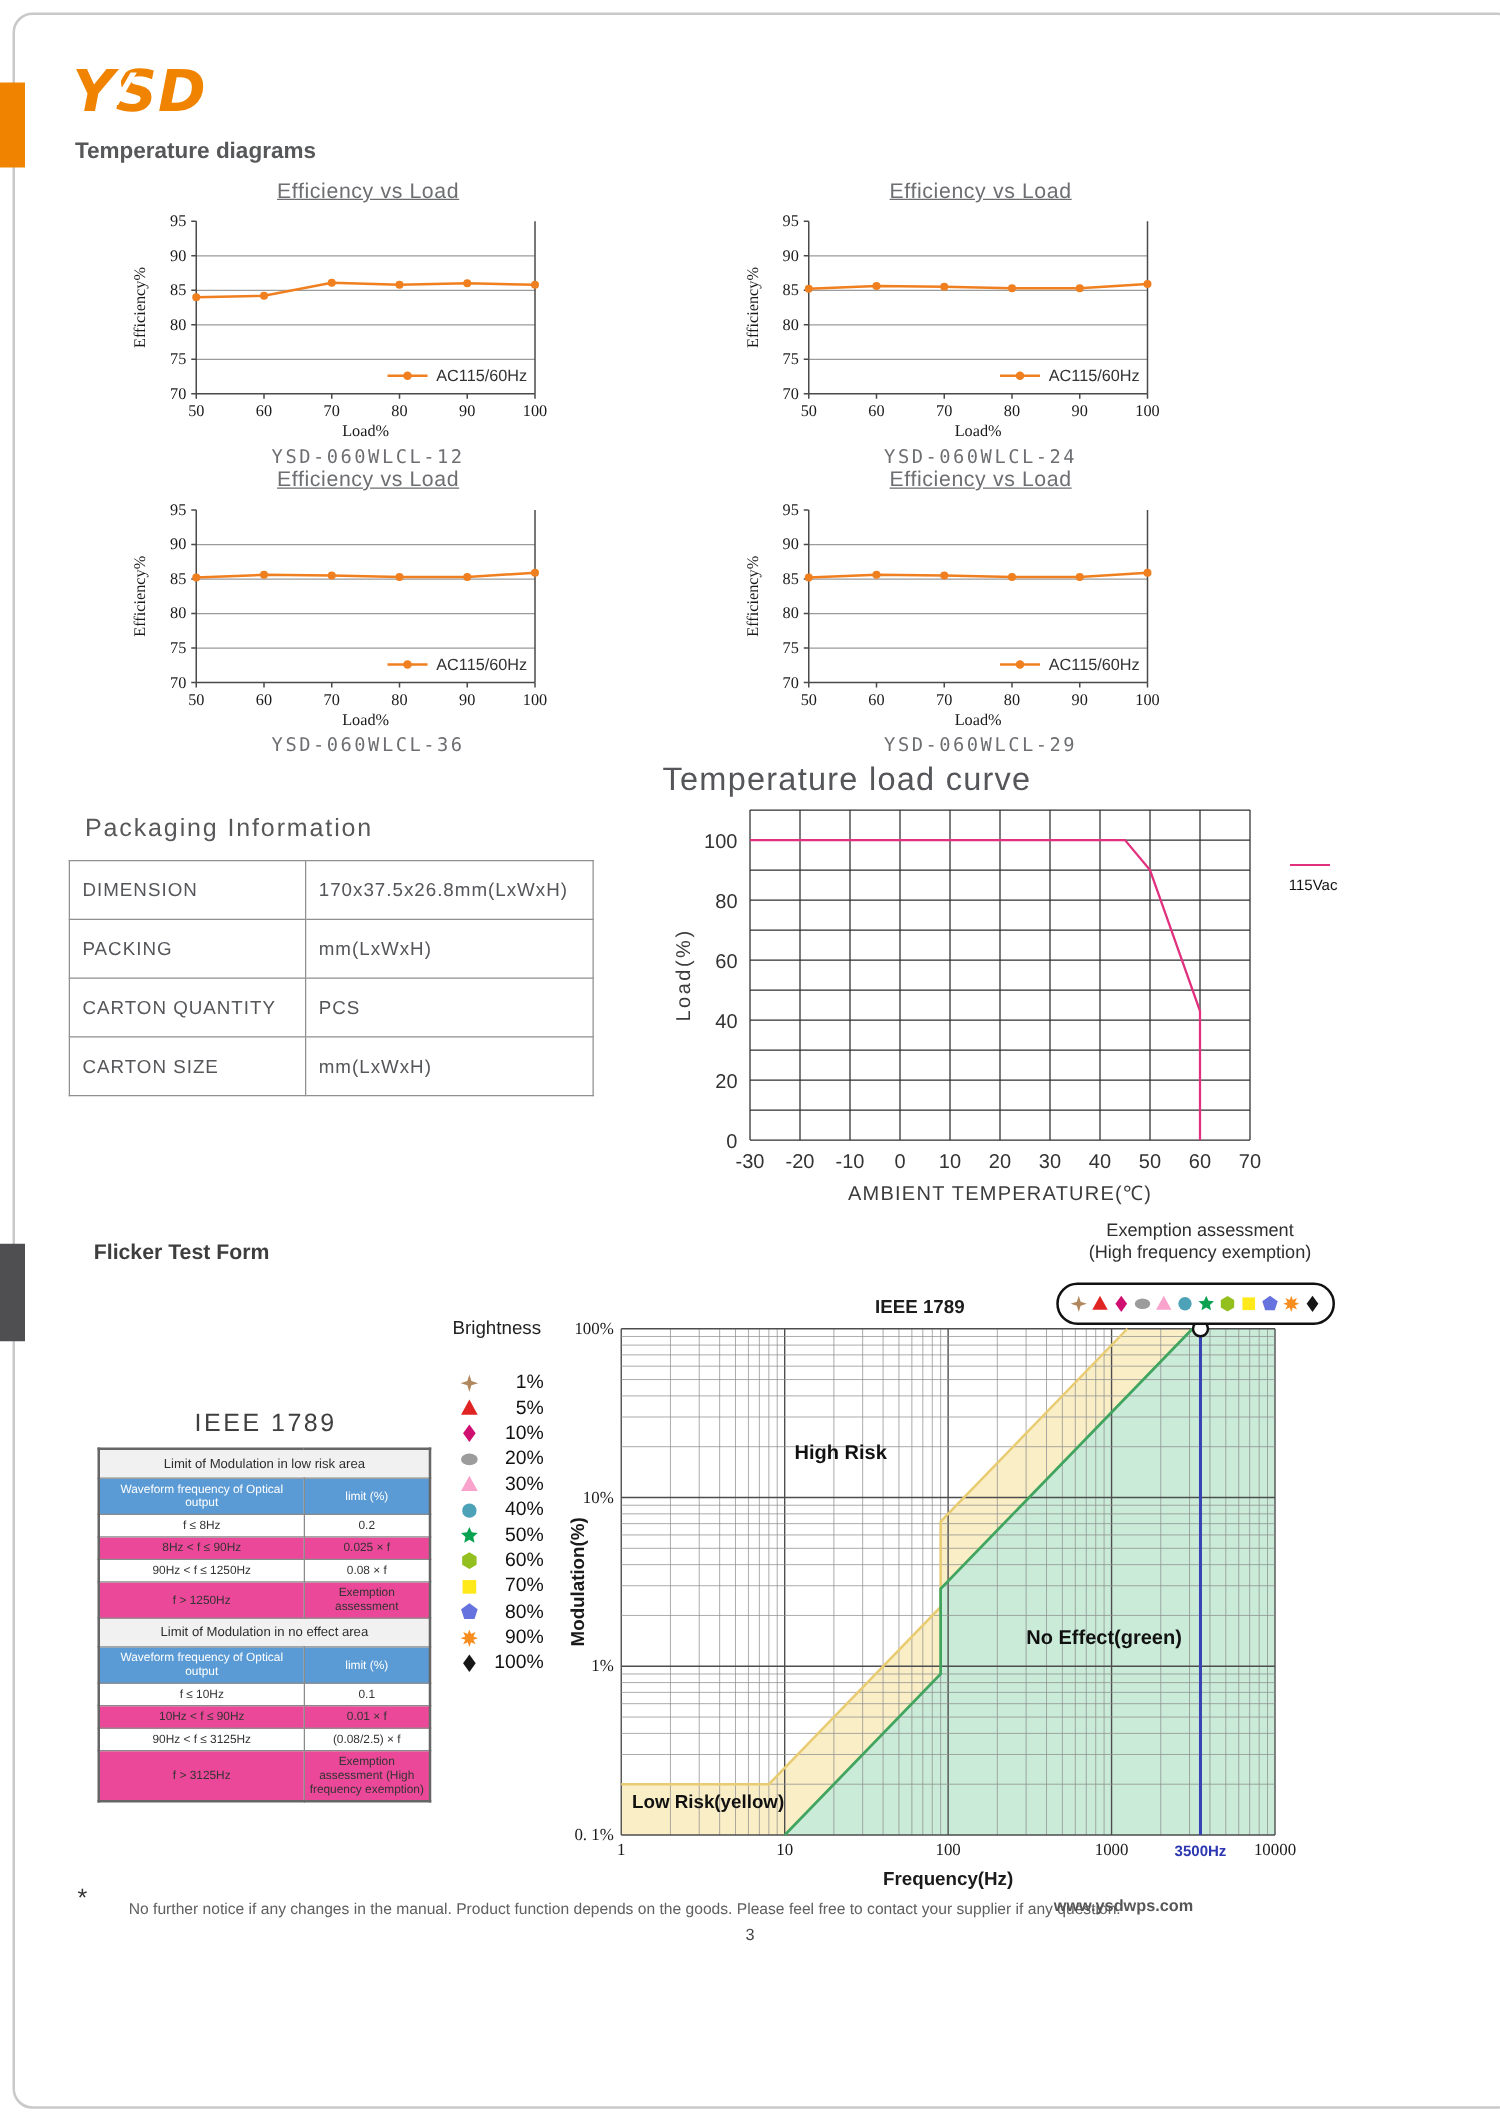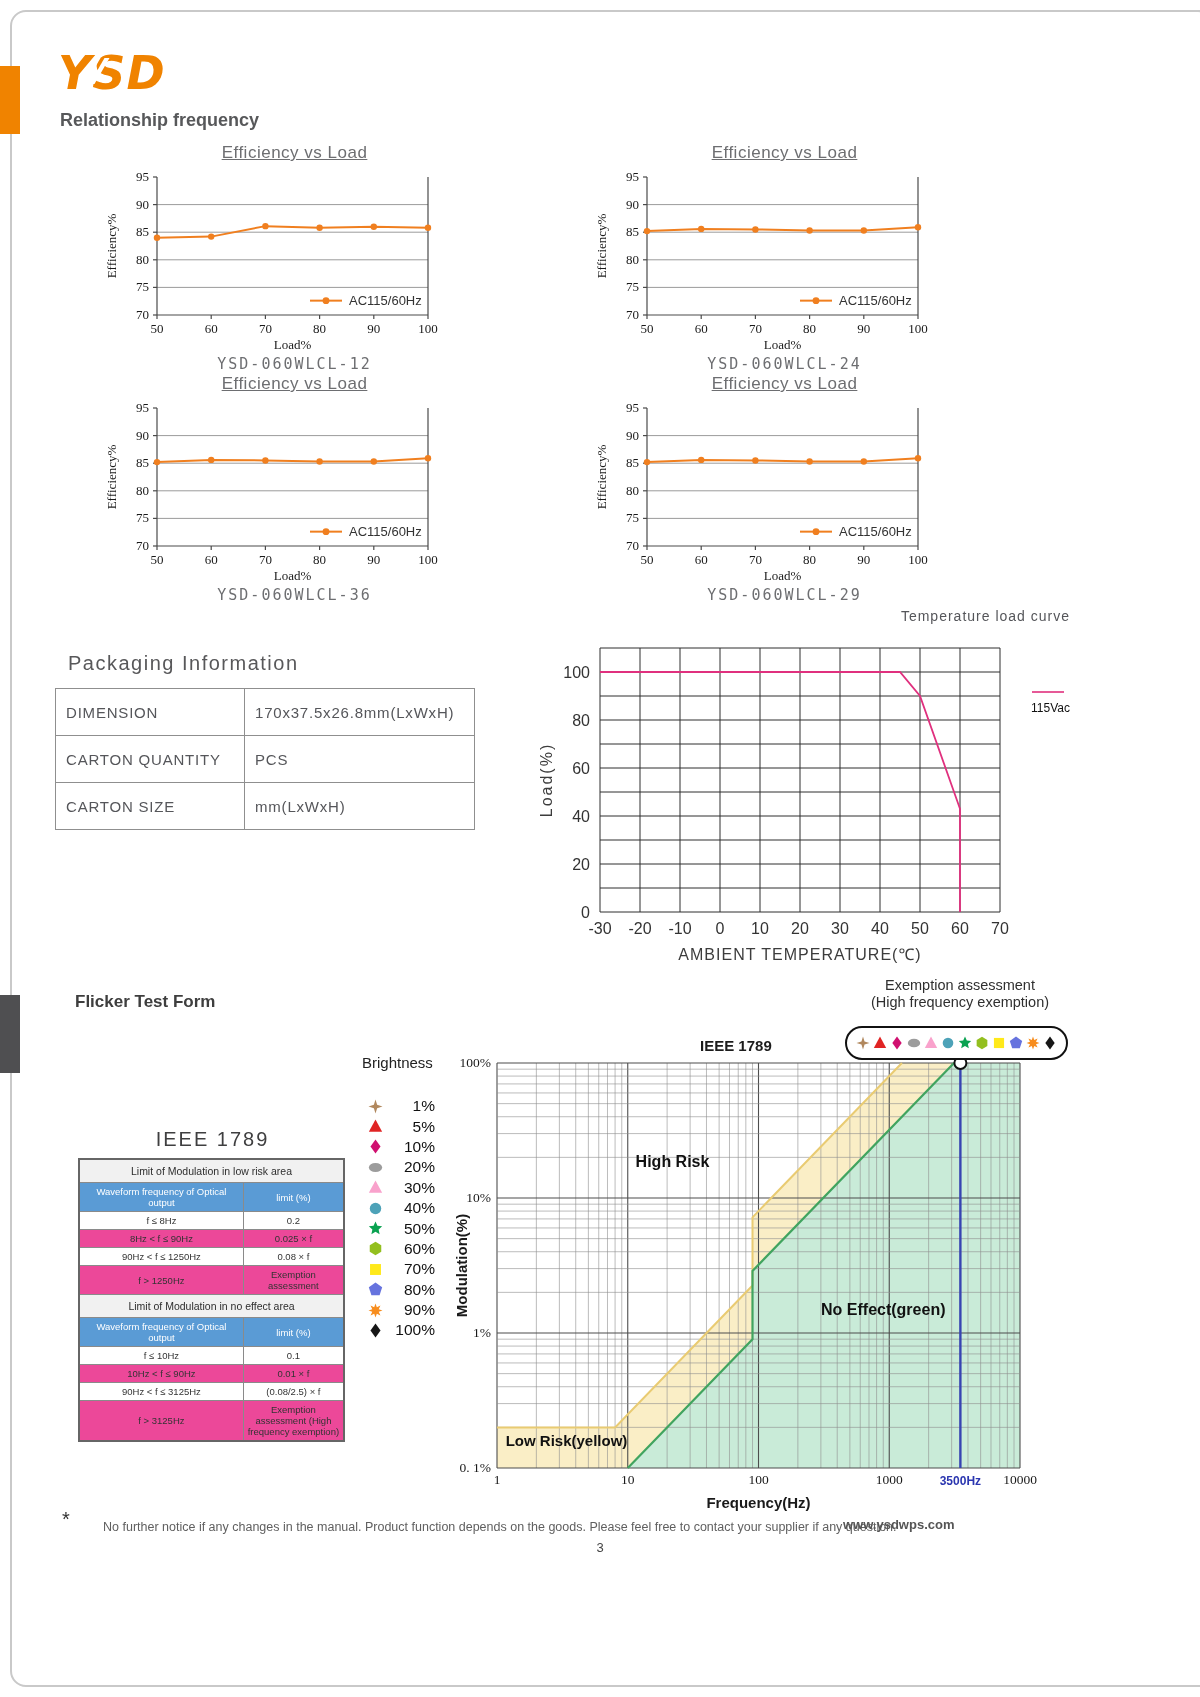--- a/index.html
+++ b/index.html
@@ -13,21 +13,21 @@
   .logo .stripe{position:absolute;width:5px;height:26px;background:#fff;transform:skewX(-30deg);top:12px;}
   .logo .s1{left:30px;}.logo .s2{left:39px;}
   .h1{position:absolute;left:60px;top:110px;font-size:18px;font-weight:bold;color:#57585a;}
   .eff{position:absolute;width:345px;}
   .eff-title{text-align:center;padding-left:44px;font-size:17px;color:#6d6e71;letter-spacing:.5px;height:24px;text-decoration:underline;}
   .eff-model{text-align:center;padding-left:44px;font-size:15px;color:#6d6e71;letter-spacing:2px;margin-top:-8px;font-family:"DejaVu Sans Mono",monospace;}
   .pack-title{position:absolute;left:68px;top:652px;font-size:20px;color:#58585a;letter-spacing:1.5px;}
   .pack-table{position:absolute;left:55px;top:688px;width:420px;border-collapse:collapse;}
   .pack-table td{border:1px solid #8f8f8f;height:46px;font-size:15px;color:#55565a;letter-spacing:.8px;padding:0 10px;}
   .pack-table td.lab{width:168px;}
-  .temp-title{position:absolute;left:530px;top:608px;width:540px;text-align:right;font-size:14px;color:#55565a;letter-spacing:1px;}
+  .temp-title{position:absolute;left:530px;top:608px;width:540px;text-align:left;font-size:26px;color:#55565a;letter-spacing:1px;}
   #temp-chart{position:absolute;left:530px;top:636px;}
   .flick-h{position:absolute;left:75px;top:992px;font-size:17px;font-weight:bold;color:#3e3e3e;}
   .exempt-note{position:absolute;left:810px;top:977px;width:300px;text-align:center;font-size:14.5px;color:#2f2f2f;line-height:17px;}
   .pill{position:absolute;left:845px;top:1026px;height:30px;border:2.5px solid #111;border-radius:18px;background:#fff;display:inline-flex;align-items:center;gap:3px;padding:0 9px;z-index:3;}
   .ieee-label{position:absolute;left:700px;top:1037px;font-size:15px;font-weight:bold;color:#1c1c1c;}
   .bright-label{position:absolute;left:362px;top:1054px;font-size:15px;color:#222;}
   #bright-legend{position:absolute;left:368px;top:1096px;}
   .bl-row{display:flex;align-items:center;height:20.4px;}
   .bl-row .mk{width:17px;display:flex;align-items:center;}
   .bl-row .lb{width:50px;text-align:right;font-size:15.5px;color:#111;}
@@ -51,21 +51,21 @@
   <div class="page-border"></div>
   <div class="edge-bar orange"></div>
   <div class="edge-bar gray"></div>
 
   <div class="logo">
     <span class="logo-text">YSD</span>
     <i class="stripe s1"></i>
     <i class="stripe s2"></i>
   </div>
 
-  <div class="h1">Relationship frequency</div>
+  <div class="h1">Temperature diagrams</div>
 
   <div class="eff" style="left:100px;top:143px">
     <div class="eff-title">Efficiency vs Load</div>
     <div class="eff-svg"><svg width="345" height="192" viewBox="0 0 345 192">
           <line x1="57" y1="120.4" x2="328" y2="120.4" stroke="#9b9b9b" stroke-width="1"></line>
           <line x1="57" y1="92.8" x2="328" y2="92.8" stroke="#9b9b9b" stroke-width="1"></line>
           <line x1="57" y1="65.2" x2="328" y2="65.2" stroke="#9b9b9b" stroke-width="1"></line>
           <line x1="57" y1="37.599999999999994" x2="328" y2="37.599999999999994" stroke="#9b9b9b" stroke-width="1"></line>
           <line x1="57" y1="10" x2="57" y2="148" stroke="#4a4a4a" stroke-width="1.2"></line>
           <line x1="57" y1="148" x2="328" y2="148" stroke="#4a4a4a" stroke-width="1.2"></line>
@@ -258,20 +258,24 @@
   </div>
 
   <div class="pack-title">Packaging Information</div>
   <table class="pack-table">
     <tbody>
       <tr>
           <td class="lab">DIMENSION</td>
           <td>170x37.5x26.8mm(LxWxH)</td>
         </tr>
       <tr>
+          <td class="lab">PACKING</td>
+          <td>mm(LxWxH)</td>
+        </tr>
+      <tr>
           <td class="lab">CARTON QUANTITY</td>
           <td>PCS</td>
         </tr>
       <tr>
           <td class="lab">CARTON SIZE</td>
           <td>mm(LxWxH)</td>
         </tr>
     </tbody>
   </table>
 

